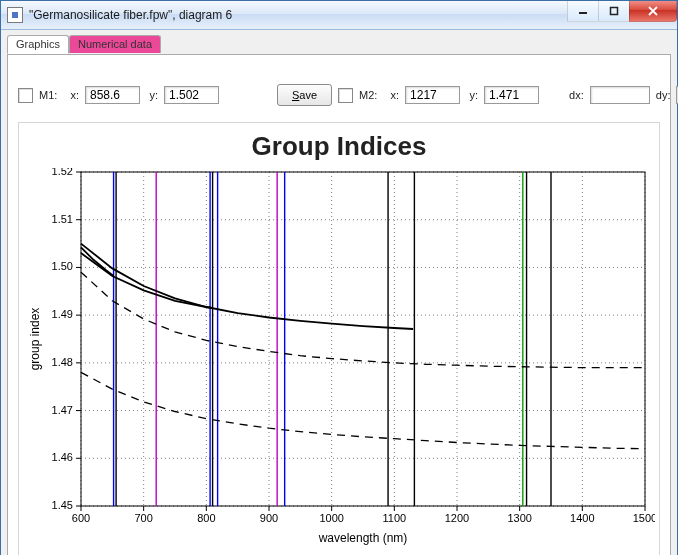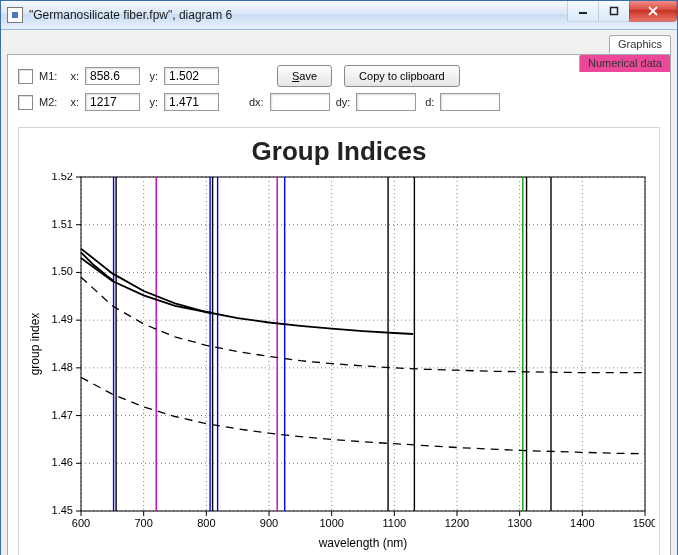--- a/index.html
+++ b/index.html
@@ -61,25 +61,24 @@
   .winbtn svg { display:block; }
   
   .client {
     background: #f0f0f0;
     padding: 4px 6px 8px 6px;
     box-sizing: border-box;
   }
   
   .tabstrip {
     display: flex;
-    align-items: flex-end;
+    align-items: flex-start;
     border-bottom: 1px solid #aaa;
     height: 20px;
     gap: 0;
-    flex-direction: column;
   }
   .tab {
     border: 1px solid #aaa;
     border-bottom: none;
     background: #ec4899;
     padding: 2px 8px 3px 8px;
     font-size: 11px;
     position: relative;
     top: 1px;
     color: #333;
@@ -92,22 +91,23 @@
   }
   .tabpage {
     border: 1px solid #aaa;
     border-top: none;
     background: #fff;
     padding: 10px 10px 10px 10px;
   }
   
   .marker-rows {
     display: flex;
-    flex-direction: column;
+    flex-direction: row;
     gap: 6px;
+    margin-top: 19px;
   }
   .mrow {
     display: flex;
     align-items: center;
     gap: 6px;
   }
   .mrow .chk {
     width: 13px; height: 13px;
     border: 1px solid #888;
     background: #fff;
@@ -132,21 +132,21 @@
     padding: 0 14px;
     border: 1px solid #8a8a8a;
     border-radius: 3px;
     background: linear-gradient(#fdfdfd, #e6e6e6);
     font-family: inherit;
     font-size: 11px;
     cursor: default;
   }
   .btnrow {
     display: flex;
-    gap: 12px;
+    gap: 0;
     margin-left: 52px;
   }
   .u { text-decoration: underline; }
   
   .chartwrap {
     margin-top: 16px;
     border: 1px solid #d6d6d6;
     background: #fff;
     padding: 6px 6px 8px 6px;
   }
@@ -203,21 +203,20 @@
       <div class="marker-rows">
         <div class="mrow">
           <span class="chk"></span>
           <span class="lbl">M1:</span>
           <span class="sublbl">x:</span>
           <input class="txt w55" value="858.6" style="">
           <span class="sublbl">y:</span>
           <input class="txt w55" value="1.502" style="">
           <div class="btnrow">
             <button class="btn"><span class="u">S</span><span>ave</span></button>
-            <button class="btn">Copy to clipboard</button>
           </div>
         </div>
         <div class="mrow">
           <span class="chk"></span>
           <span class="lbl">M2:</span>
           <span class="sublbl">x:</span>
           <input class="txt w55" value="1217" style="">
           <span class="sublbl">y:</span>
           <input class="txt w55" value="1.471" style="">
           <span style="width:18px"></span>

